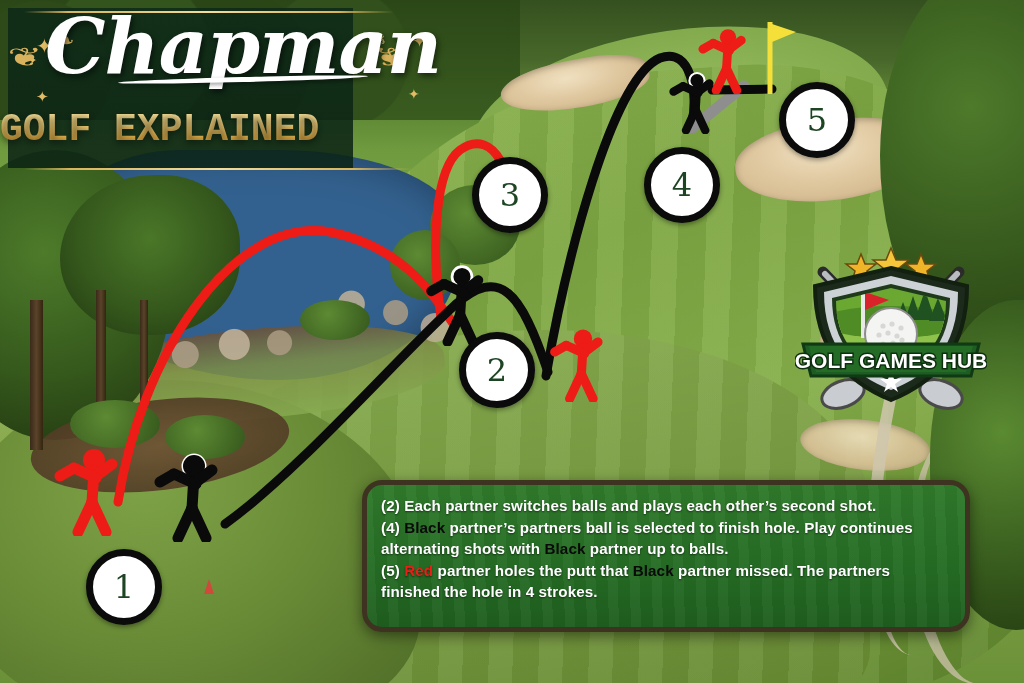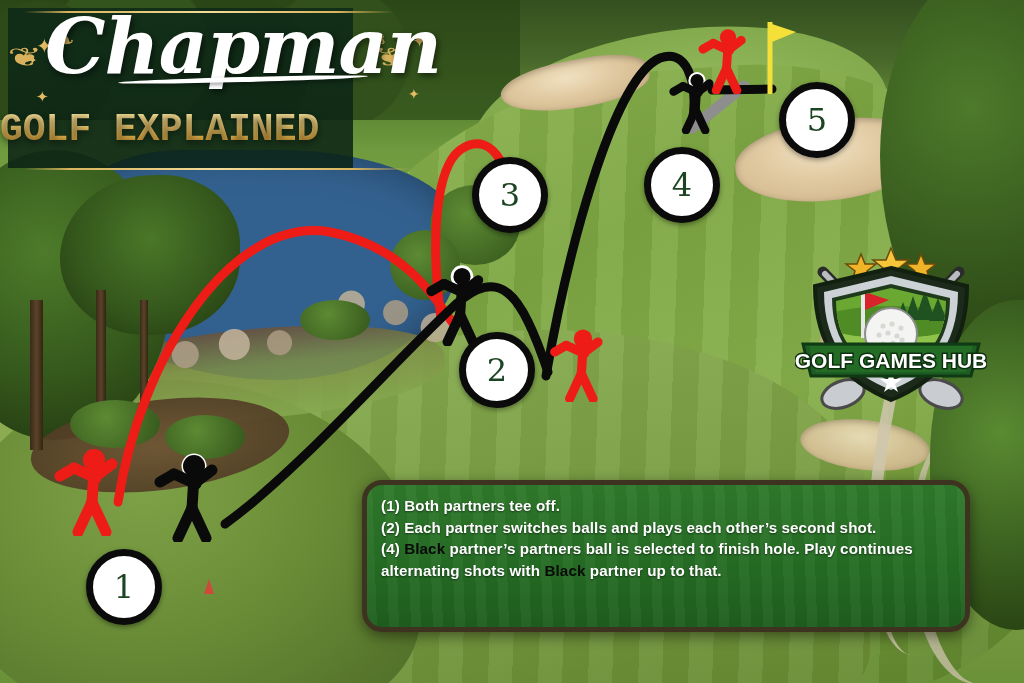--- a/index.html
+++ b/index.html
@@ -385,23 +385,23 @@
 
     <polygon points="96,133 99,141 107,141 100,146 103,154 96,149 89,154 92,146 85,141 93,141" fill="#ffffff"></polygon>
 
     <path d="M8,108 L184,108 L176,140 L16,140 Z" fill="#1d5c22" stroke="#0f3a13" stroke-width="3" transform="translate(0,-2)"></path>
     <path d="M14,110 L178,110 L171,136 L21,136 Z" fill="#2a7a2a" opacity=".55" transform="translate(0,-2)"></path>
     <text x="96" y="130" text-anchor="middle" font-family="Liberation Sans, sans-serif" font-size="21" font-weight="bold" fill="#ffffff" stroke="#0d2f10" stroke-width="3" paint-order="stroke" id="logo-text">GOLF GAMES HUB</text>
   </svg>
 
   <div id="legend">
     <p>
-      <span>(1) Both partners tee off.</span>
-    </p>
-    <p>
       <span>(2) Each partner switches balls and plays each other’s second shot.</span>
     </p>
     <p>
-      <span>(4) </span><span class="cblk">Black</span><span> partner’s partners ball is selected to finish hole. Play continues alternating shots with </span><span class="cblk">Black</span><span> partner up to that.</span>
+      <span>(4) </span><span class="cblk">Black</span><span> partner’s partners ball is selected to finish hole. Play continues alternating shots with </span><span class="cblk">Black</span><span> partner up to balls.</span>
+    </p>
+    <p>
+      <span>(5) </span><span class="cred">Red</span><span> partner holes the putt that </span><span class="cblk">Black</span><span> partner missed. The partners finished the hole in 4 strokes.</span>
     </p>
   </div>
 
 </div>
 
 </body></html>

